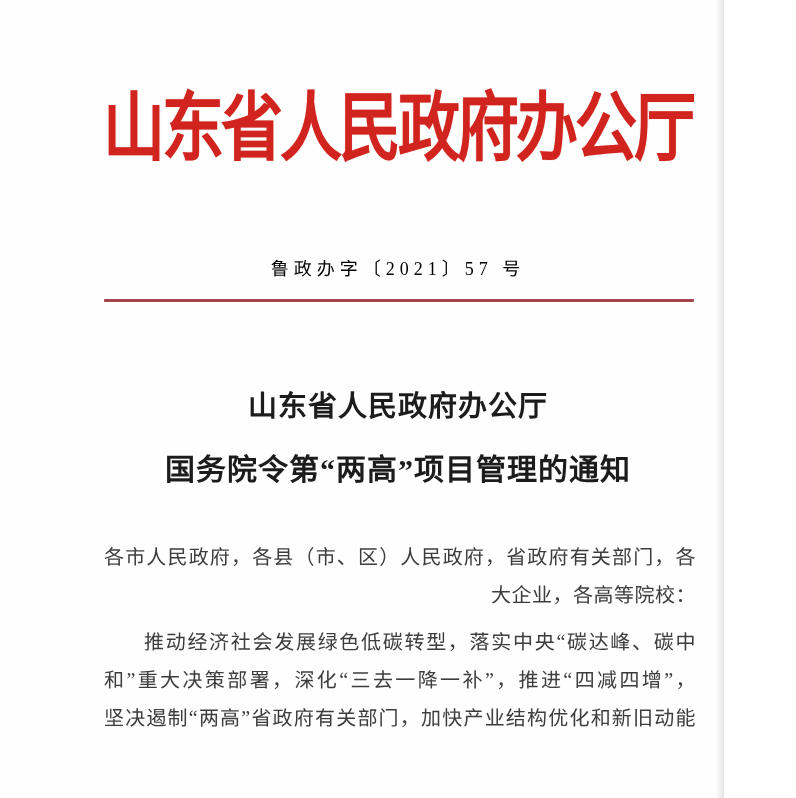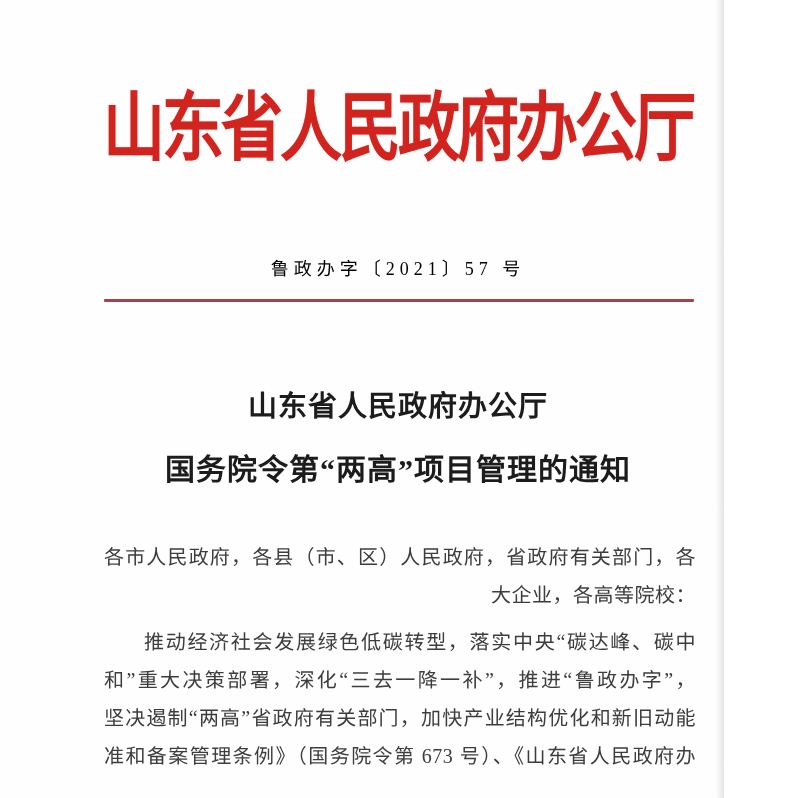--- a/index.html
+++ b/index.html
@@ -119,19 +119,18 @@
 
   <div class="doc-title" style="color: rgb(28, 28, 28);">
     <div class="t1">山东省人民政府办公厅</div>
     <div class="t2">国务院令第“两高”项目管理的通知</div>
   </div>
 
   <div class="doc-body" style="color: rgb(61, 61, 61);">
       <div class="body-line just">各市人民政府，各县（市、区）人民政府，省政府有关部门，各</div>
       <div class="body-line">大企业，各高等院校：</div>
       <div class="body-line just para-start">推动经济社会发展绿色低碳转型，落实中央“碳达峰、碳中</div>
-      <div class="body-line just">和”重大决策部署，深化“三去一降一补”，推进“鲁政办字”，</div>
+      <div class="body-line just">和”重大决策部署，深化“三去一降一补”，推进“四减四增”，</div>
       <div class="body-line just">坚决遏制“两高”省政府有关部门，加快产业结构优化和新旧动能</div>
-      <div class="body-line just">准和备案管理条例》（国务院令第 673 号）、《山东省人民政府办</div>
     </div>
 
   <div class="scan-edge"></div>
 </div>
 
 </body></html>

